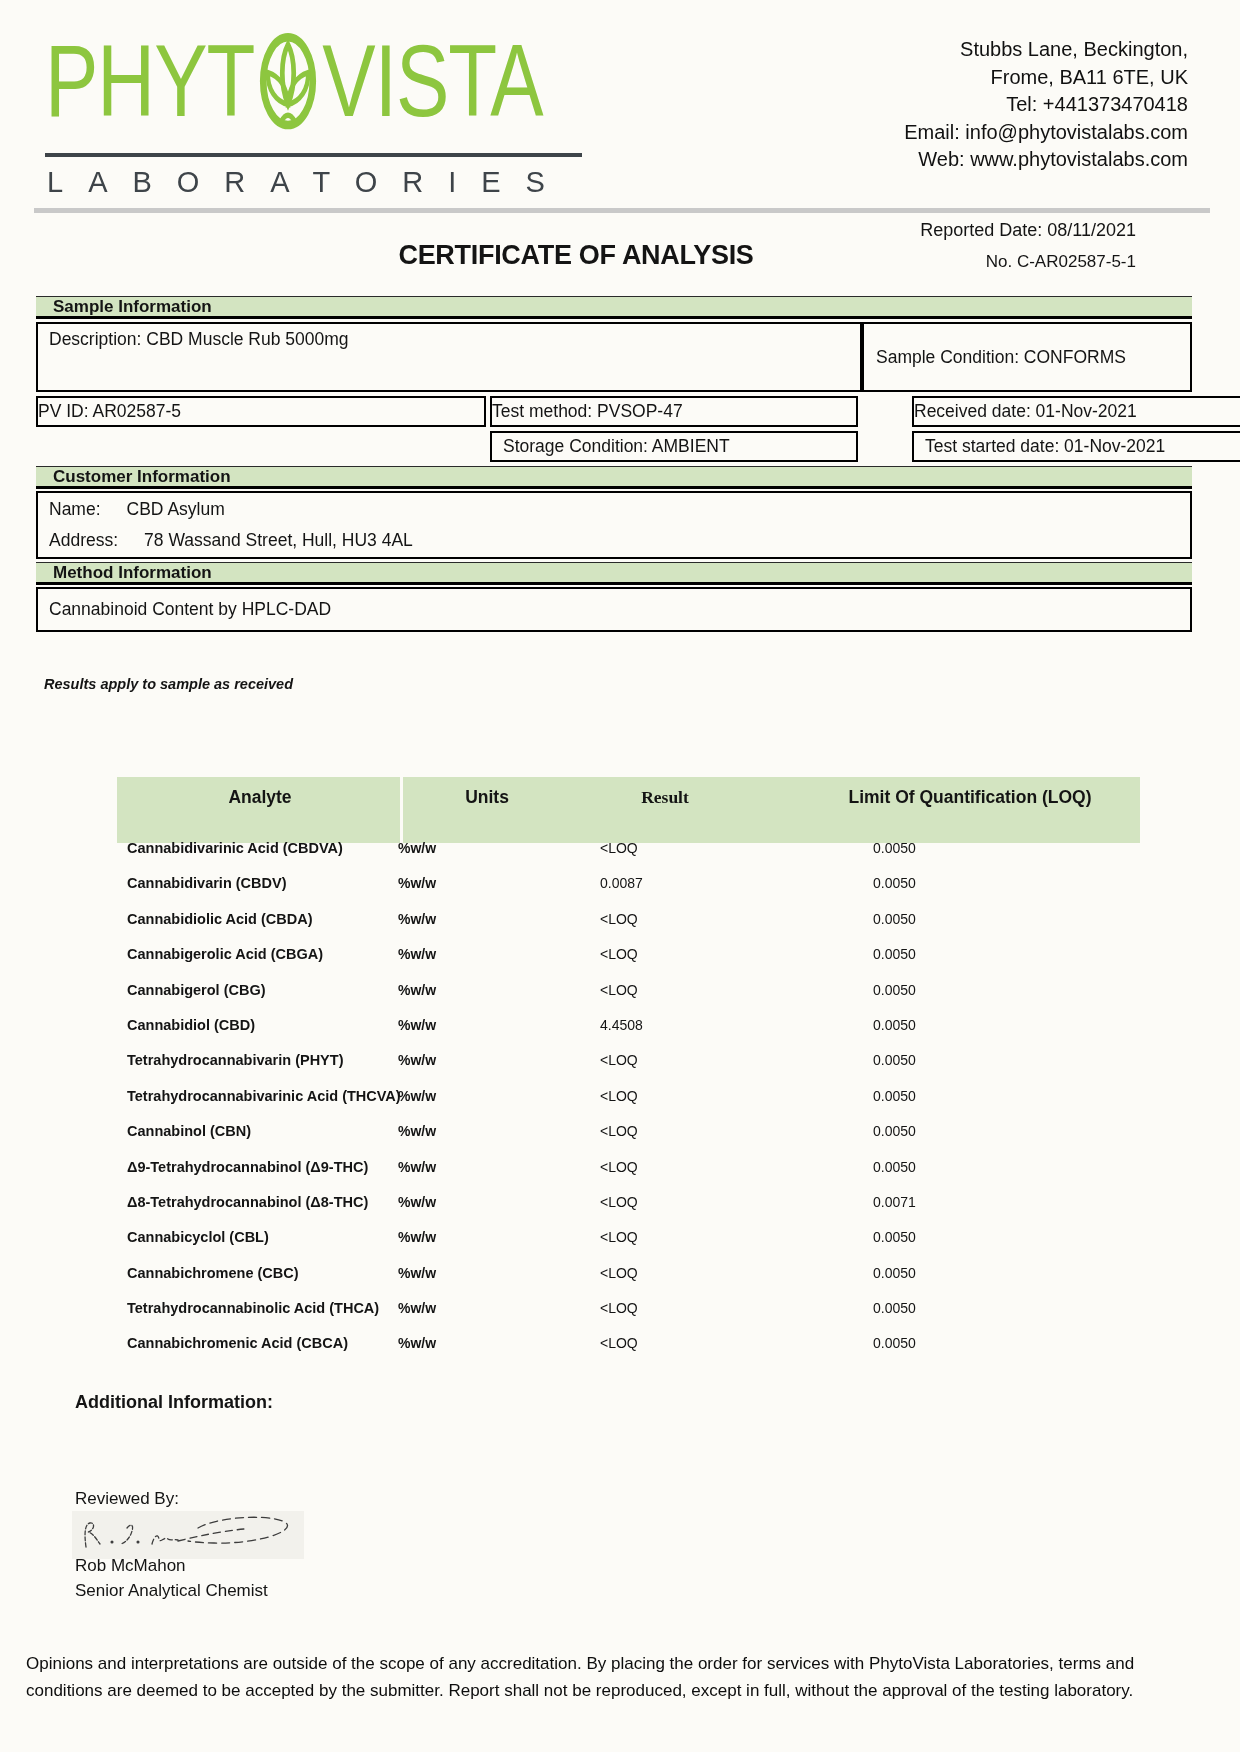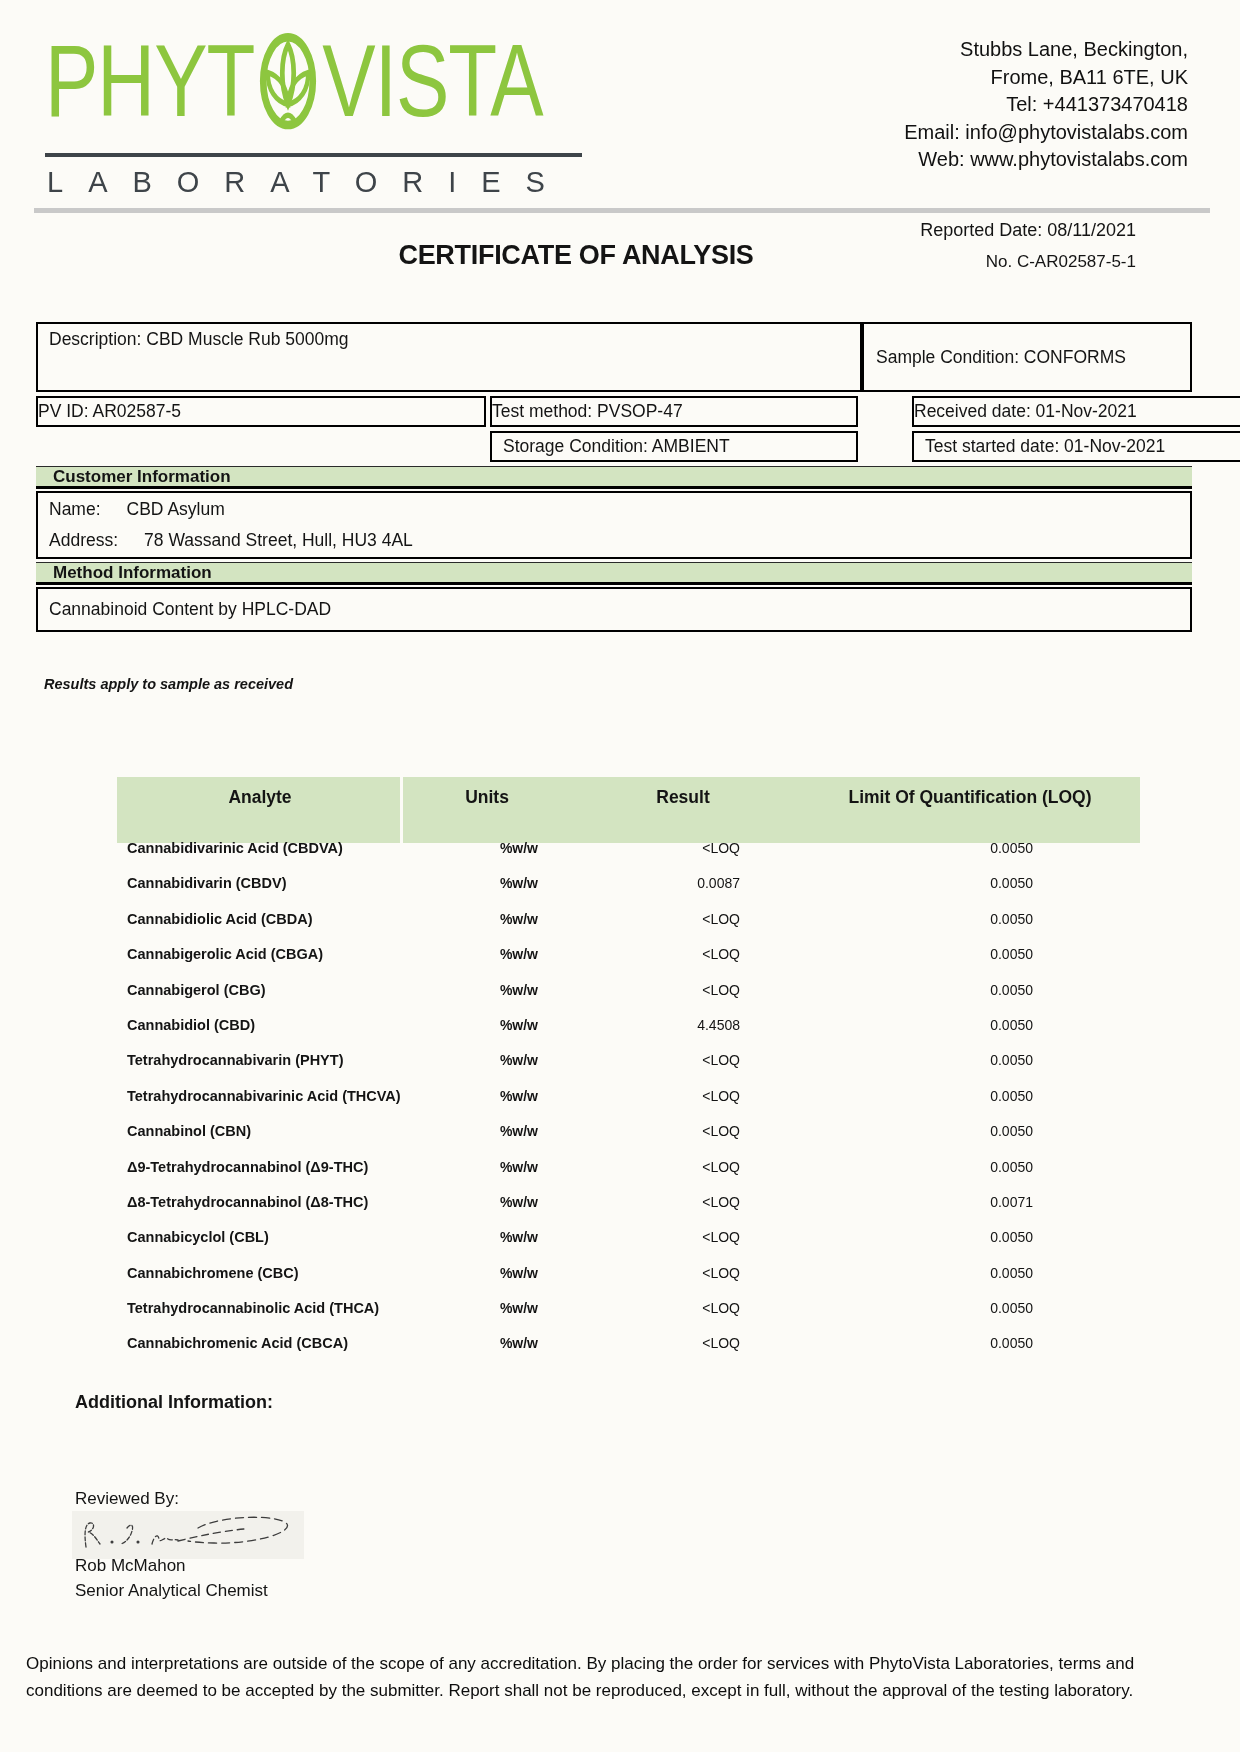--- a/index.html
+++ b/index.html
@@ -56,29 +56,29 @@
   .method-box { left:36px; top:587px; width:1156px; height:45px;
                 display:flex; align-items:center; padding-left:11px; }
 
   .results-note { left:44px; top:676px; font-size:14.5px; font-weight:700; font-style:italic; }
 
   
   .tbl-header { left:117px; top:777px; width:1023px; height:66px; background:#d3e4c1; }
   .th { position:absolute; top:10px; text-align:center; font-size:17.5px; font-weight:700; }
   .th-analyte { left:0;     width:286px; }
   .th-units   { left:300px; width:140px; }
-  .th-result  { left:496px; width:140px; }
+  .th-result  { left:478px; width:140px;font-family:Liberation Serif, serif; }
   .th-loq     { left:683px; width:340px; }
   .th-sep { position:absolute; left:283px; top:0; width:3px; height:66px; background:#fcfbf7; }
 
   .tbl-body { left:117px; top:831px; width:1023px; }
   .trow { position:relative; height:35.4px; }
   .td-analyte { position:absolute; left:10px; line-height:35.4px;
                 font-size:14.5px; font-weight:700; white-space:nowrap; }
-  .td { position:absolute; line-height:35.4px; text-align:right; font-size:14px; }
+  .td { position:absolute; line-height:35.4px; text-align:left; font-size:14px; }
   .td-units  { left:281px; width:140px; font-weight:700; }
   .td-result { left:483px; width:140px; }
   .td-loq    { left:756px; width:160px; }
 
   
   .addl-label { left:75px; top:1392px; font-size:18px; font-weight:700; }
   .reviewed-by { left:75px; top:1489px; font-size:17px; }
   .sig-wrap { left:72px; top:1511px; width:232px; height:48px; background:#f2f1ec; }
   .signer-name  { left:75px; top:1556px; font-size:17px; }
   .signer-title { left:75px; top:1581px; font-size:17px; }
@@ -110,20 +110,21 @@
     <div>Email: info@phytovistalabs.com</div>
     <div>Web: www.phytovistalabs.com</div>
   </div>
 
   <div class="abs gray-rule"></div>
 
   <div class="abs reported-date">Reported Date: 08/11/2021</div>
   <div class="abs doc-title">CERTIFICATE OF ANALYSIS</div>
   <div class="abs report-no">No. C-AR02587-5-1</div>
 
+  <div class="abs sec-bar bar-sample">Sample Information</div>
   <div class="abs ibox desc-box">Description: CBD Muscle Rub 5000mg</div>
   <div class="abs ibox cond-box">Sample Condition: CONFORMS</div>
   <div class="abs ibox r1 c1">PV ID: AR02587-5</div>
   <div class="abs ibox r1 c2">Test method: PVSOP-47</div>
   <div class="abs ibox r1 c3">Received date: 01-Nov-2021</div>
   <div class="abs ibox r2 c2">Storage Condition: AMBIENT</div>
   <div class="abs ibox r2 c3">Test started date: 01-Nov-2021</div>
 
   <div class="abs sec-bar bar-customer">Customer Information</div>
   <div class="abs ibox cust-box">

